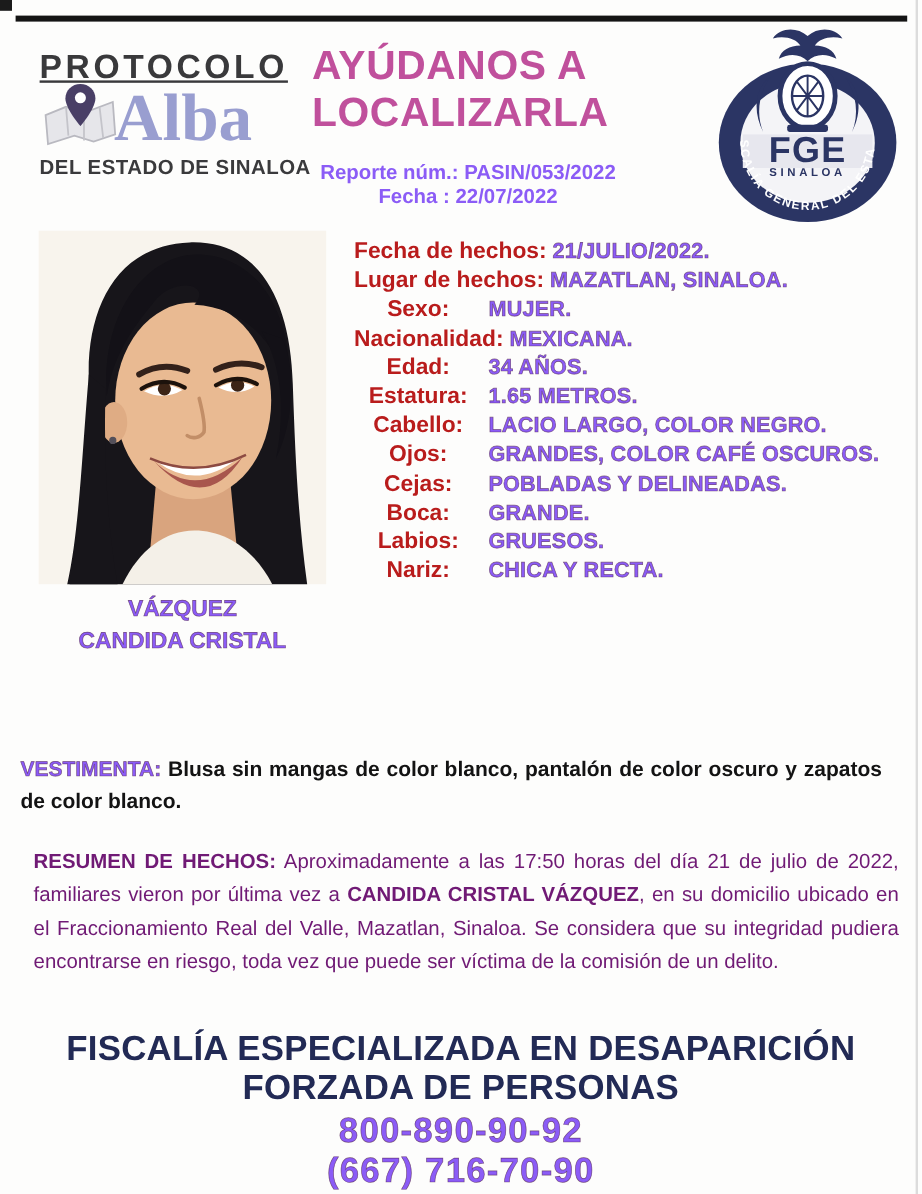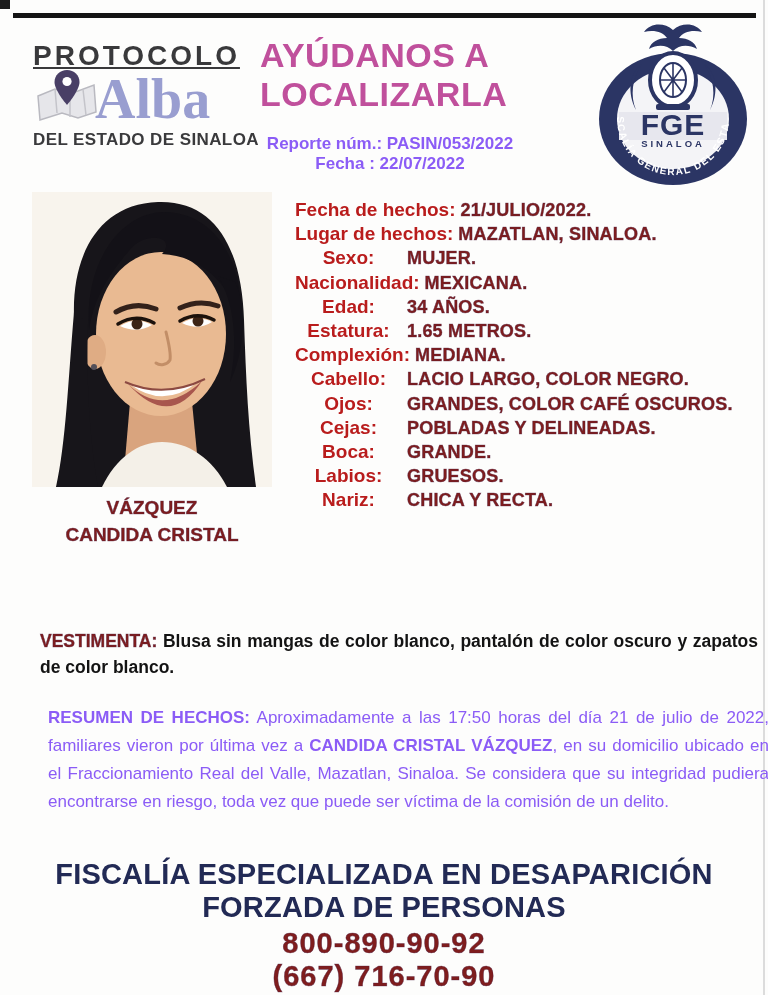--- a/index.html
+++ b/index.html
@@ -29,34 +29,34 @@
 
   
   .seal{left:592px;top:20px;width:162px;height:168px;}
 
   
   .photo{left:32px;top:192px;width:240px;height:295px;}
 
   
   .name{left:26px;top:494px;width:252px;text-align:center;
     font-size:19px;line-height:27px;font-weight:700;}
-  .pk-stroke{color:#7f1d1d;-webkit-text-stroke:.55px rgba(74,26,62,.65);}
+  .pk-stroke{color:#8b5cf6;-webkit-text-stroke:.55px rgba(74,26,62,.65);}
 
   
   .details{left:295px;top:198px;width:465px;}
   .drow{line-height:23.2px;white-space:nowrap;}
   .dlabel{display:inline-block;min-width:107px;font-size:19px;font-weight:700;
     color:#b91c1c;padding-right:5px;vertical-align:baseline;text-align:center;}
   .dvalue{font-size:18px;font-weight:700;letter-spacing:.2px;}
 
   
-  .vestimenta{left:40px;top:628px;width:718px;text-align:justify;
+  .vestimenta{left:17px;top:628px;width:718px;text-align:justify;
     font-size:17.5px;line-height:26px;font-weight:700;color:#131313;}
   .resumen{left:28px;top:704px;width:721px;text-align:justify;
-    font-size:17px;line-height:28px;font-weight:400;color:#8b5cf6;margin-left:20px;}
+    font-size:17px;line-height:28px;font-weight:400;color:#701a75;}
   .resumen b{font-weight:700;}
 
   
   .footer{left:0;top:858px;width:768px;text-align:center;}
   .agency{font-size:29px;line-height:33px;font-weight:700;color:#222a55;letter-spacing:.2px;}
   .phones{margin-top:3px;font-size:29px;line-height:33px;font-weight:700;letter-spacing:1px;}
 </style>
 </head>
 <body>
 
@@ -146,21 +146,20 @@
     <div>CANDIDA CRISTAL</div>
   </div>
 
   <div class="abs details">
     <div class="drow"><span class="dlabel">Fecha de hechos:</span><span class="dvalue pk-stroke">21/JULIO/2022.</span></div>
     <div class="drow"><span class="dlabel">Lugar de hechos:</span><span class="dvalue pk-stroke">MAZATLAN, SINALOA.</span></div>
     <div class="drow"><span class="dlabel">Sexo:</span><span class="dvalue pk-stroke">MUJER.</span></div>
     <div class="drow"><span class="dlabel">Nacionalidad:</span><span class="dvalue pk-stroke">MEXICANA.</span></div>
     <div class="drow"><span class="dlabel">Edad:</span><span class="dvalue pk-stroke">34 AÑOS.</span></div>
     <div class="drow"><span class="dlabel">Estatura:</span><span class="dvalue pk-stroke">1.65 METROS.</span></div>
-    <div class="drow"><span class="dlabel">Complexión:</span><span class="dvalue pk-stroke">MEDIANA.</span></div>
     <div class="drow"><span class="dlabel">Cabello:</span><span class="dvalue pk-stroke">LACIO LARGO, COLOR NEGRO.</span></div>
     <div class="drow"><span class="dlabel">Ojos:</span><span class="dvalue pk-stroke">GRANDES, COLOR CAFÉ OSCUROS.</span></div>
     <div class="drow"><span class="dlabel">Cejas:</span><span class="dvalue pk-stroke">POBLADAS Y DELINEADAS.</span></div>
     <div class="drow"><span class="dlabel">Boca:</span><span class="dvalue pk-stroke">GRANDE.</span></div>
     <div class="drow"><span class="dlabel">Labios:</span><span class="dvalue pk-stroke">GRUESOS.</span></div>
     <div class="drow"><span class="dlabel">Nariz:</span><span class="dvalue pk-stroke">CHICA Y RECTA.</span></div>
   </div>
 
   <div class="abs vestimenta">
     <span class="pk-stroke">VESTIMENTA:</span><span> Blusa sin mangas de color blanco, pantalón de color oscuro y zapatos de color blanco.</span>

